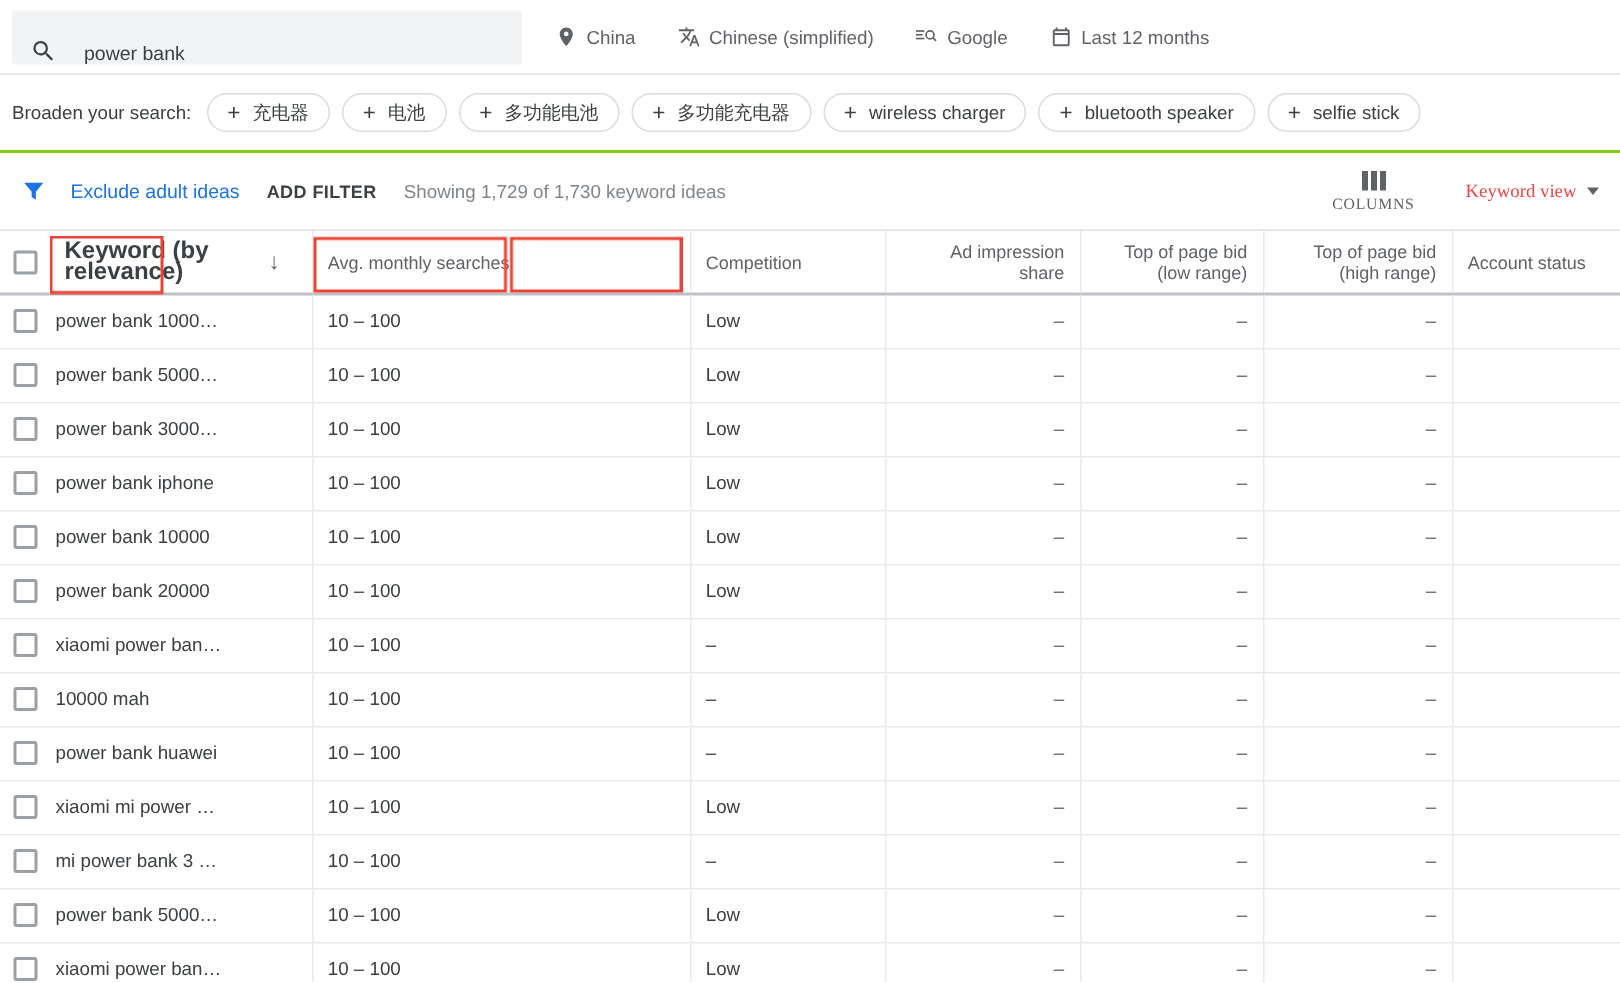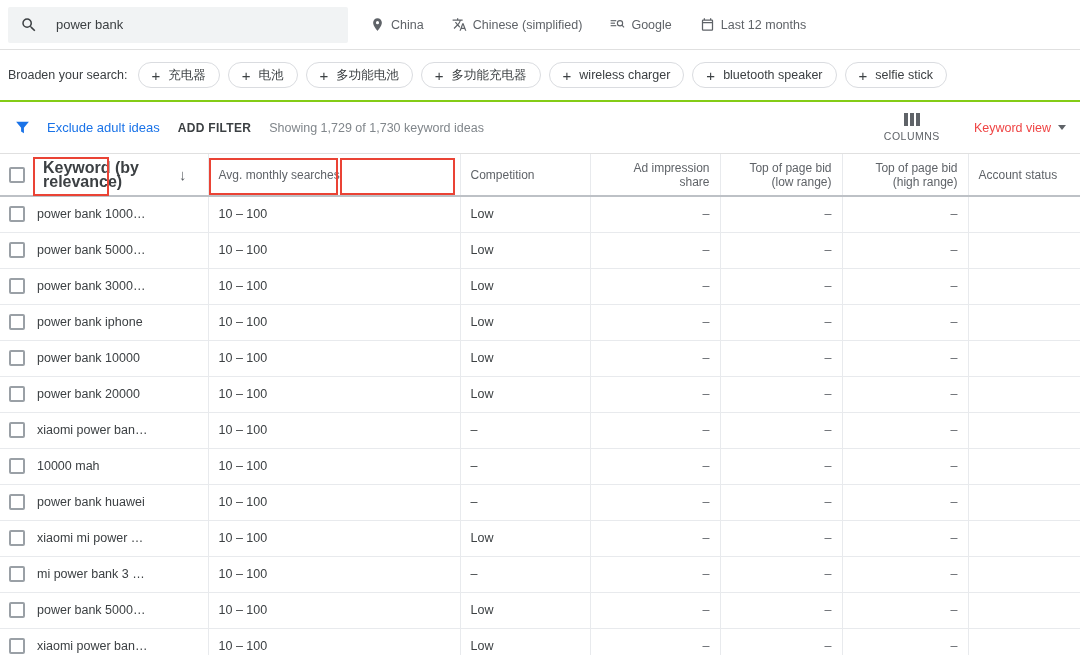--- a/index.html
+++ b/index.html
@@ -21,21 +21,21 @@
     padding: 0 0 0 8px;
     border-bottom: 1px solid #e0e0e0;
     position: relative;
   }
   .search-box {
     width: 340px;
     height: 36px;
     background: #f1f3f4;
     border-radius: 2px;
     display: flex;
-    align-items: center;
+    align-items: flex-end;
     padding: 0 12px;
     flex: none;
   }
   .search-icon { width: 18px; height: 18px; flex: none; margin-right: 18px; }
   .search-value {
     font-size: 13px;
     color: #3c4043;
     white-space: nowrap;
     overflow: hidden;
   }
@@ -120,20 +120,21 @@
   .showing {
     font-size: 12.5px;
     color: #80868b;
     white-space: nowrap;
   }
   .toolbar-right {
     margin-left: auto;
     display: flex;
     align-items: center;
     padding-right: 14px;
+    font-family: Liberation Serif, serif;
   }
   .columns-btn {
     display: flex;
     flex-direction: column;
     align-items: center;
     cursor: pointer;
     margin-right: 34px;
   }
   .columns-icon { display: flex; gap: 2px; margin-bottom: 4px; }
   .columns-icon i { display: block; width: 4px; height: 13px; background: #5f6368; }

